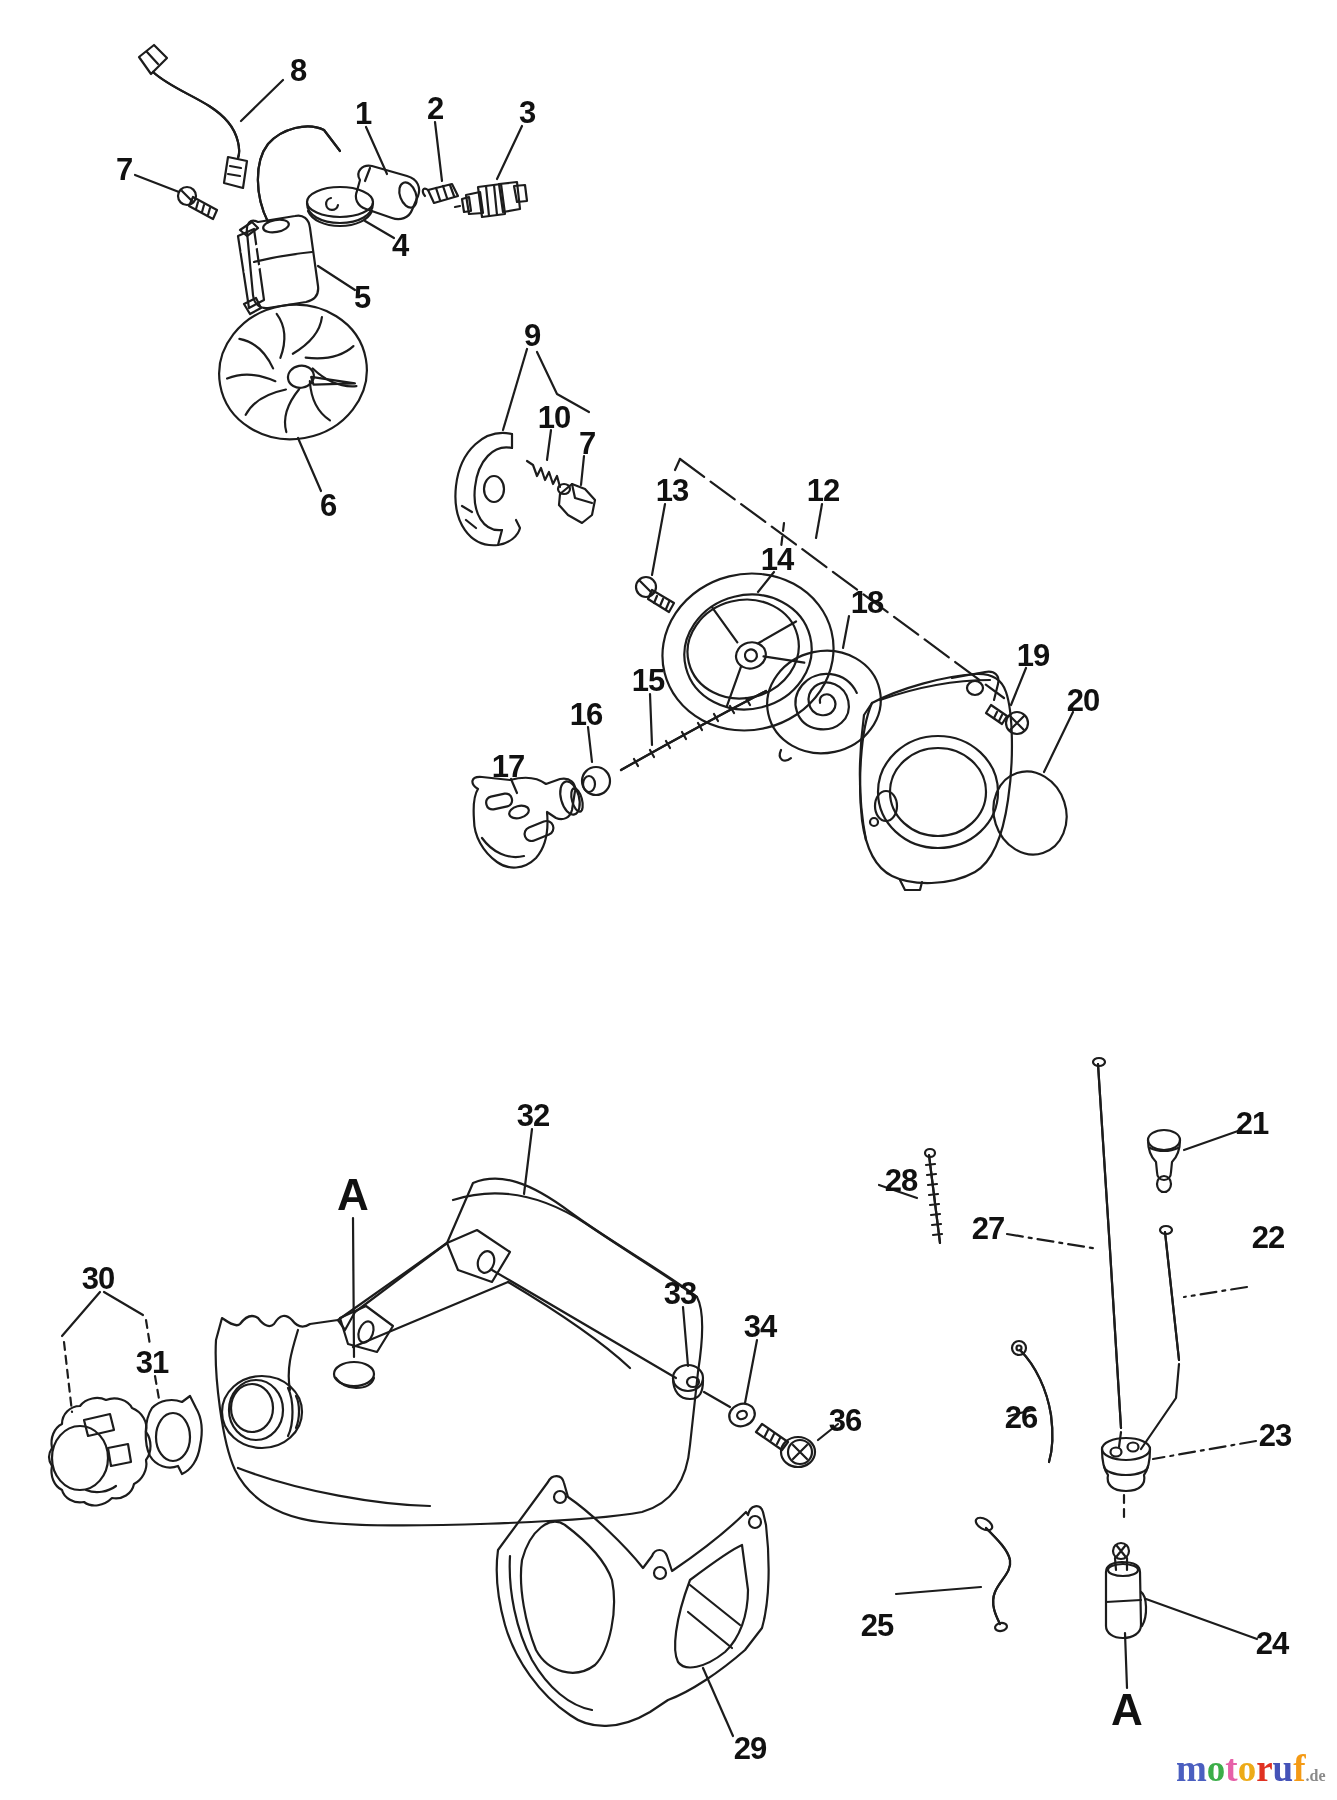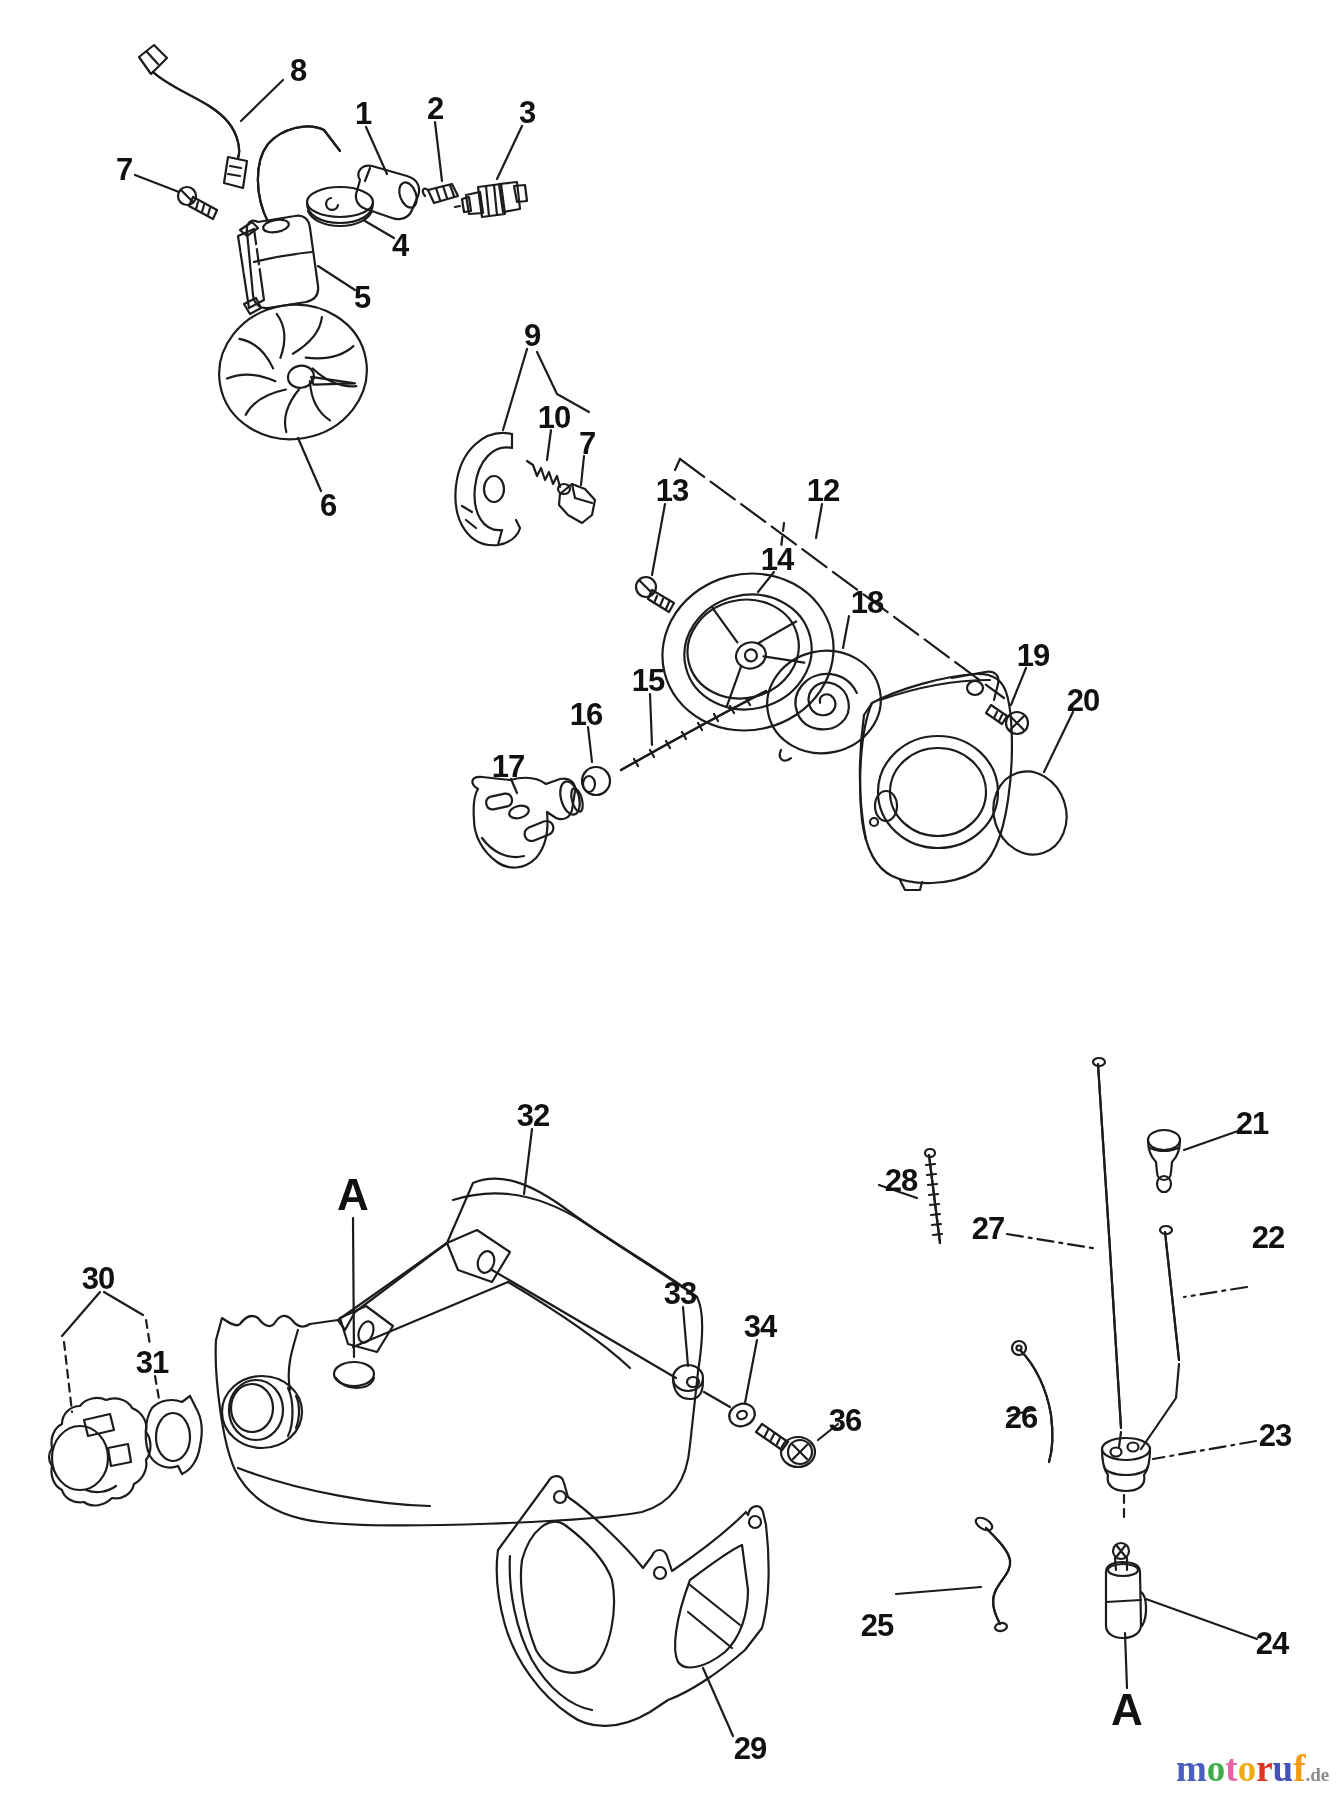--- a/index.html
+++ b/index.html
@@ -33,21 +33,21 @@
   }
   .marker{
     position:absolute;transform:translate(-50%,-50%);
     font-weight:bold;font-size:44px;color:#111;line-height:1;
   }
   .logo{
     position:absolute;left:1176px;top:1750px;
     font-family:"Liberation Serif",serif;font-weight:bold;
     font-size:37px;line-height:1;white-space:nowrap;
   }
-  .logo .suffix{font-size:19px;font-weight:bold;}
+  .logo .suffix{font-size:16px;font-weight:bold;}
 </style>
 </head>
 <body>
 
 <div class="stage">
 
   <svg class="drawing" width="1337" height="1800" viewBox="0 0 1337 1800">
 
     <g>
       <path class="leader" d="M283,80 L241,121"></path>

